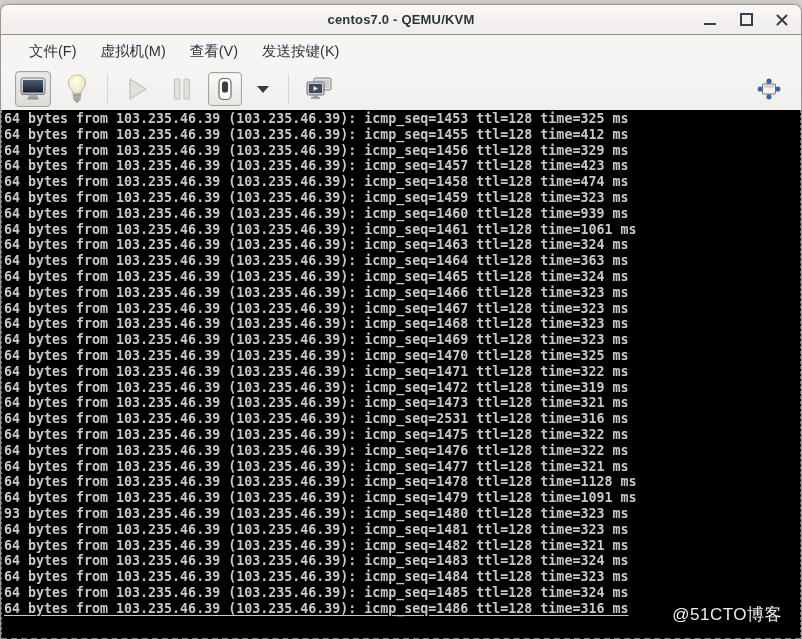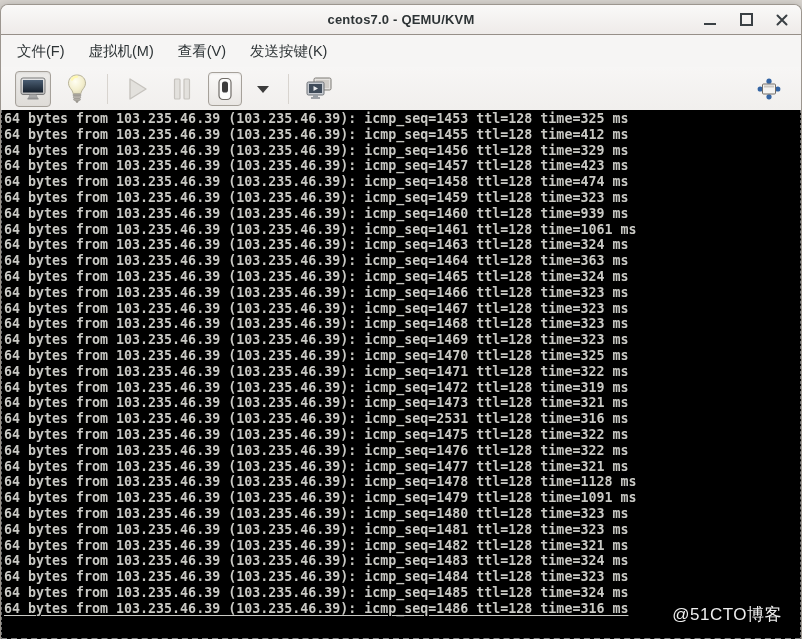--- a/index.html
+++ b/index.html
@@ -32,21 +32,21 @@
     display:flex;align-items:center;gap:14px;
   }
   .win-btn{
     width:22px;height:22px;border:none;background:transparent;
     display:flex;align-items:center;justify-content:center;
     padding:0;cursor:pointer;color:#3a4044;
   }
   
   .menubar{
     height:32px;flex:0 0 32px;background:#f6f5f4;
-    display:flex;align-items:center;padding-left:4px;
+    display:flex;align-items:center;padding-left:16px;
   }
   .menu-item{
     padding:5px 12px;font-size:14.5px;color:#2e3436;cursor:default;
   }
   
   .toolbar{
     height:43px;flex:0 0 43px;background:linear-gradient(#f7f6f5,#f1efed);
     display:flex;align-items:center;padding:0 10px;
   }
   .tb-btn{
@@ -229,21 +229,21 @@
       <div class="term-line">64 bytes from 103.235.46.39 (103.235.46.39): icmp_seq=1470 ttl=128 time=325 ms</div>
       <div class="term-line">64 bytes from 103.235.46.39 (103.235.46.39): icmp_seq=1471 ttl=128 time=322 ms</div>
       <div class="term-line">64 bytes from 103.235.46.39 (103.235.46.39): icmp_seq=1472 ttl=128 time=319 ms</div>
       <div class="term-line">64 bytes from 103.235.46.39 (103.235.46.39): icmp_seq=1473 ttl=128 time=321 ms</div>
       <div class="term-line">64 bytes from 103.235.46.39 (103.235.46.39): icmp_seq=2531 ttl=128 time=316 ms</div>
       <div class="term-line">64 bytes from 103.235.46.39 (103.235.46.39): icmp_seq=1475 ttl=128 time=322 ms</div>
       <div class="term-line">64 bytes from 103.235.46.39 (103.235.46.39): icmp_seq=1476 ttl=128 time=322 ms</div>
       <div class="term-line">64 bytes from 103.235.46.39 (103.235.46.39): icmp_seq=1477 ttl=128 time=321 ms</div>
       <div class="term-line">64 bytes from 103.235.46.39 (103.235.46.39): icmp_seq=1478 ttl=128 time=1128 ms</div>
       <div class="term-line">64 bytes from 103.235.46.39 (103.235.46.39): icmp_seq=1479 ttl=128 time=1091 ms</div>
-      <div class="term-line">64 bytes from 103.235.46.39 (103.235.46.39): icmp_seq=1480 ttl=128 time=323 ms</div>
+      <div class="term-line">93 bytes from 103.235.46.39 (103.235.46.39): icmp_seq=1480 ttl=128 time=323 ms</div>
       <div class="term-line">64 bytes from 103.235.46.39 (103.235.46.39): icmp_seq=1481 ttl=128 time=323 ms</div>
       <div class="term-line">64 bytes from 103.235.46.39 (103.235.46.39): icmp_seq=1482 ttl=128 time=321 ms</div>
       <div class="term-line">64 bytes from 103.235.46.39 (103.235.46.39): icmp_seq=1483 ttl=128 time=324 ms</div>
       <div class="term-line">64 bytes from 103.235.46.39 (103.235.46.39): icmp_seq=1484 ttl=128 time=323 ms</div>
       <div class="term-line">64 bytes from 103.235.46.39 (103.235.46.39): icmp_seq=1485 ttl=128 time=324 ms</div>
       <div class="term-line underlined">64 bytes from 103.235.46.39 (103.235.46.39): icmp_seq=1486 ttl=128 time=316 ms</div>
       <div class="watermark">@51CTO博客</div>
   </div>
 
 </div>

